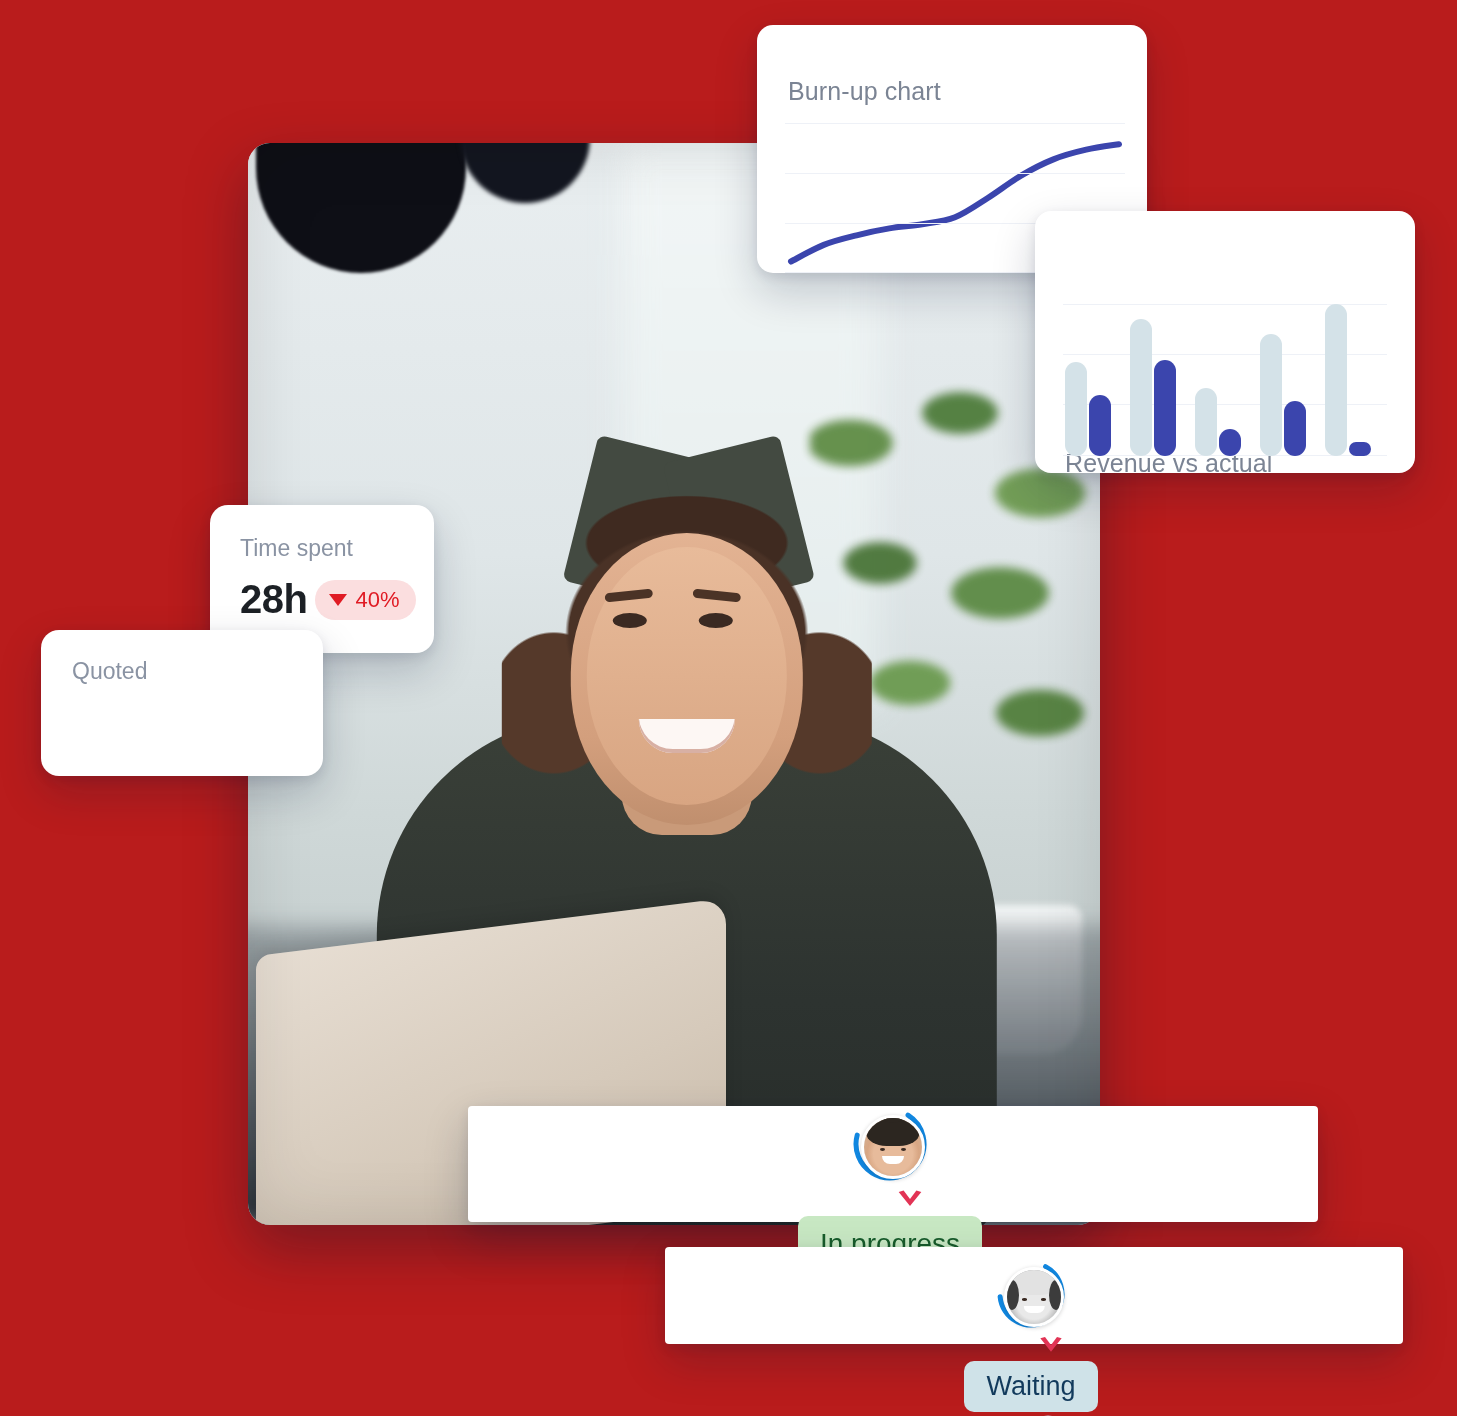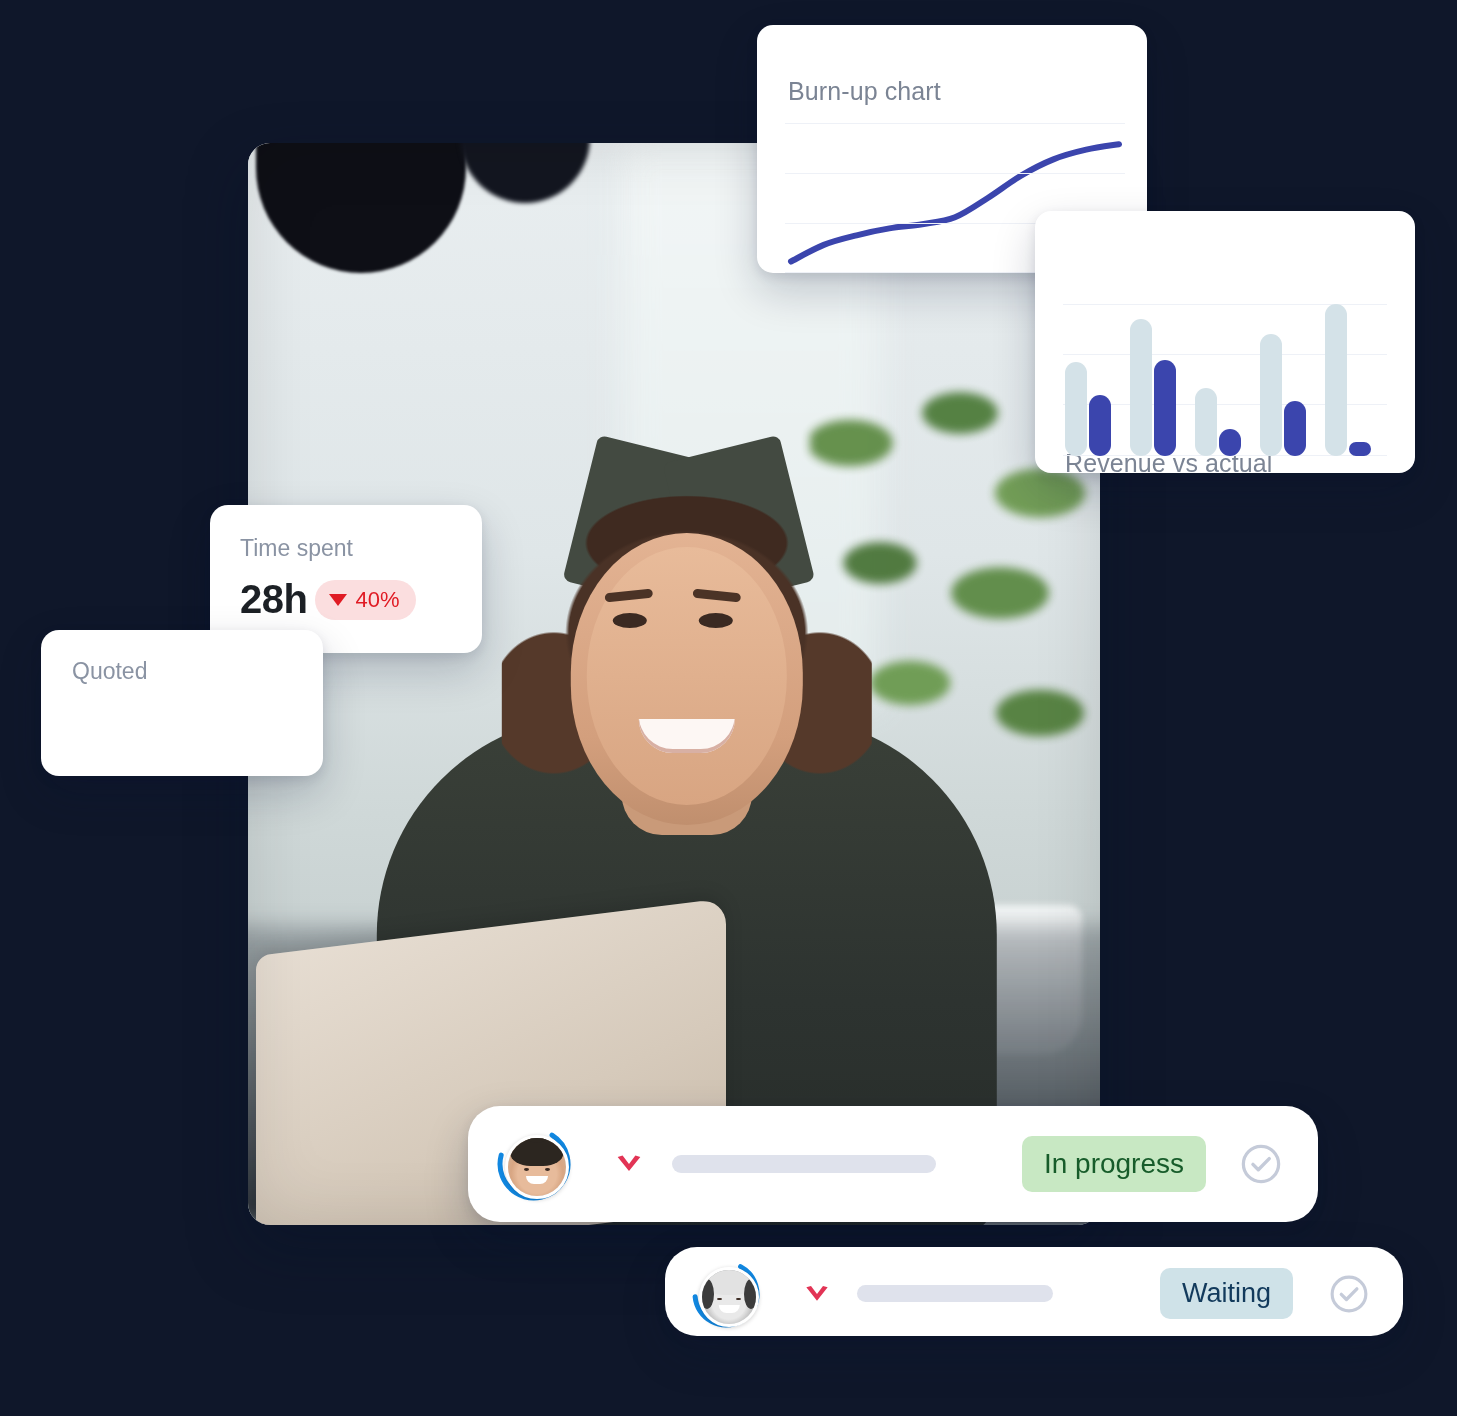--- a/index.html
+++ b/index.html
@@ -11,21 +11,21 @@
   body {
     font-family: "Liberation Sans", sans-serif;
     -webkit-font-smoothing: antialiased;
   }
 
   #stage {
     position: relative;
     width: 1457px;
     height: 1416px;
     overflow: hidden;
-    background: #0f172a;
+    background: #b91c1c;
   }
 
   
   .card {
     position: absolute;
     background: #ffffff;
     border-radius: 16px;
     box-shadow: 0 18px 44px rgba(8, 22, 48, 0.20), 0 4px 12px rgba(8, 22, 48, 0.10);
   }
 
@@ -225,21 +225,21 @@
   .bar {
     position: absolute; bottom: 0;
     width: 22px; border-radius: 11px;
   }
   .bar.quoted { left: 2px; background: #d4e2e8; }
   .bar.actual { left: 26px; background: #3b45ad; }
 
   
   #time-card {
     left: 210px; top: 505px;
-    width: 272px; height: 148px;
+    width: 224px; height: 148px;
     border-radius: 18px;
   }
   #revenue-card {
     left: 41px; top: 630px;
     width: 282px; height: 146px;
     border-radius: 18px;
   }
   .kpi-label {
     position: absolute;
     color: #8a93a3;
@@ -276,34 +276,35 @@
     border-left: 9px solid transparent;
     border-right: 9px solid transparent;
   }
   .tri.down { border-top: 12px solid #e01b24; }
   .tri.up   { border-bottom: 12px solid #2f8f3e; }
 
   
   .task-card {
     position: absolute;
     background: #ffffff;
-    border-radius: 32px;
+    border-radius: 4px;
     display: flex;
     align-items: center;
     box-shadow: 0 18px 44px rgba(8, 22, 48, 0.22), 0 4px 12px rgba(8, 22, 48, 0.10);
+    flex-direction: column;
   }
   #task-card-1 {
     left: 468px; top: 1106px;
     width: 788px; height: 116px;
     padding: 0 34px 0 28px;
   }
   #task-card-2 {
     left: 665px; top: 1247px;
     width: 680px; height: 85px;
-    padding: 4px 32px 0 26px;
+    padding: 12px 32px 0 26px;
   }
   .avatar-wrap {
     position: relative;
     flex: 0 0 auto;
     display: flex; align-items: center; justify-content: center;
   }
   .avatar-ring {
     position: absolute; inset: 0;
     border-radius: 50%;
   }

